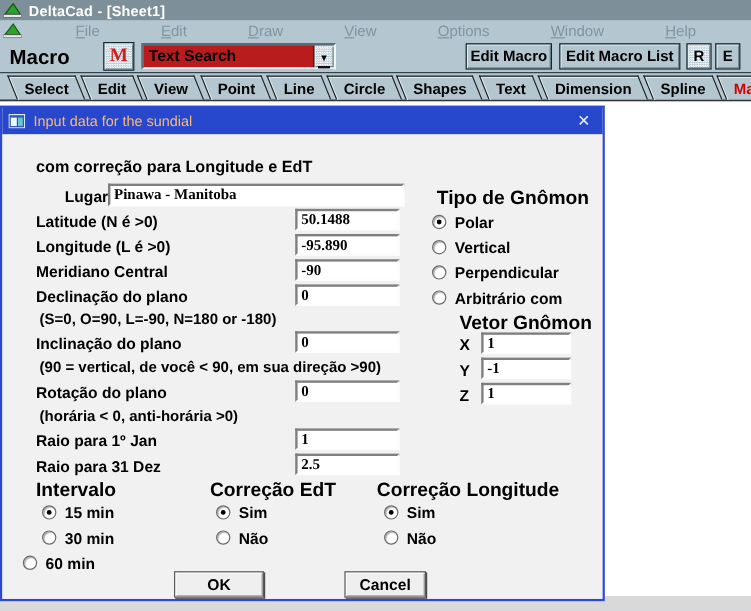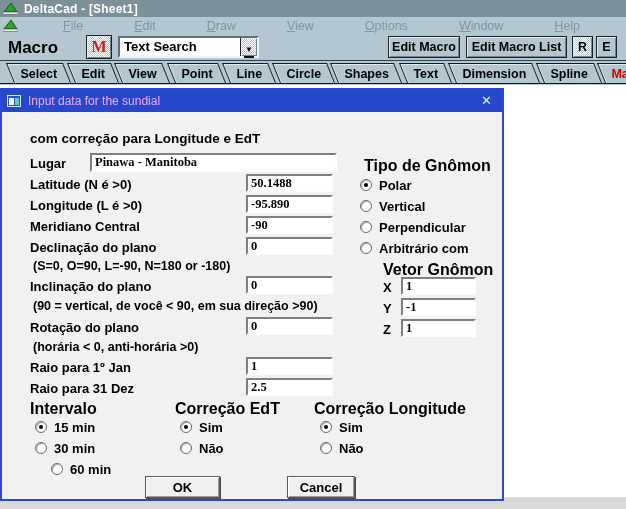--- a/index.html
+++ b/index.html
@@ -17,21 +17,21 @@
   .menu-item::first-letter { text-decoration:underline; }
   .menubar .logo { margin-right:9px; }
 
   
   .toolbar { position:absolute; top:34px; left:0; right:0; height:26px; background:#b4c7d1; }
   .macro-label { position:absolute; left:8px; top:4px; font-size:17px; font-weight:bold; color:#000; }
   .raised { background:#b4c7d1; border:1px solid #15232b; box-shadow:inset 1px 1px 0 #e2edf2, inset -1px -1px 0 #72858f; }
   .dither { background:repeating-conic-gradient(#ffffff 0% 25%, #b7cad4 0% 50%); background-size:2px 2px; }
   .m-btn { position:absolute; left:86px; top:1px; width:26px; height:24px; text-align:center;
            font-family:"Liberation Serif", serif; font-weight:bold; font-size:16px; color:#cc1f1f; line-height:21px; cursor:pointer; }
-  .combo { position:absolute; left:118px; top:2px; width:141px; height:22px; background:#ffffff;
+  .combo { position:absolute; left:118px; top:2px; width:162px; height:22px; background:#b91c1c;
            border:2px solid; border-color:#5f6f78 #eef4f7 #eef4f7 #5f6f78; }
   .combo-text { position:absolute; left:4px; top:1px; font-size:13px; font-weight:bold; color:#000; }
   .combo-btn { position:absolute; right:0; top:0; width:17px; height:18px; border-left:1px solid #15232b;
                box-shadow:inset 1px 1px 0 #e2edf2, inset -1px -1px 0 #72858f; text-align:center; cursor:pointer; }
   .combo-btn .arr { display:inline-block; font-size:8px; line-height:10px; margin-top:2px; border-bottom:2px solid #111; padding:0 1px 1px 1px; }
   .tb-btn { position:absolute; top:2px; height:22px; font-weight:bold; font-size:12.5px; color:#000;
             display:flex; align-items:center; justify-content:center; cursor:pointer; }
 
   
   .tabrow { position:absolute; top:60px; left:0; right:0; height:24px; background:#b4c7d1;
@@ -42,21 +42,21 @@
   .tab span { transform:skewX(-22deg); font-weight:bold; font-size:12.5px; color:#000; white-space:nowrap; }
   .tab.active span { color:#d40000; }
 
   
   .canvas { position:absolute; top:85px; left:0; right:0; height:412px; background:#ffffff; }
   .strip { position:absolute; top:497px; left:0; right:0; height:12px; background:#d9d9d9; }
 
   
   .dialog { position:absolute; left:0; top:88px; width:504px; height:413px; border:2px solid #2d49cf; background:#f1f1f1; }
   .dlg-titlebar { position:absolute; top:0; left:0; right:0; height:22px; background:#2747cd; display:flex; align-items:center; }
-  .dlg-title { color:#f0abfc; font-size:12px; margin-left:7px;text-align:center; }
+  .dlg-title { color:#fdba74; font-size:12px; margin-left:7px;text-align:center; }
   .dlg-close { position:absolute; right:10px; top:3px; color:#dff2f2; font-size:13px; cursor:pointer; }
   .dlg-icon { margin-left:5px; line-height:0; }
   .dlg-body { position:absolute; top:22px; left:0; right:0; bottom:0; background:#f1f1f1; }
 
   .h1 { position:absolute; left:28px; top:3px; font-size:14px; font-weight:bold; color:#000; white-space:nowrap; }
   .h2 { position:absolute; left:28px; top:19px; font-size:13.5px; font-weight:bold; color:#000; }
   .lbl { position:absolute; left:28px; font-size:13px; font-weight:bold; color:#000; white-space:nowrap; }
   .note { position:absolute; left:31px; font-size:12.5px; font-weight:bold; color:#000; white-space:nowrap; }
   .inp { position:absolute; height:18px; background:#fff; border:2px solid; border-color:#7f7f7f #fdfdfd #fdfdfd #7f7f7f;
          font-family:Liberation Serif, serif; font-size:12.5px; font-weight:bold; color:#000; padding:0 0 0 3px; }
@@ -165,21 +165,21 @@
             <rect x="8" y="3" width="4" height="7" fill="#63c8cf"></rect>
           </svg>
       </span>
       <span class="dlg-title">Input data for the sundial</span>
       <span class="dlg-close">✕</span>
     </div>
     <div class="dlg-body">
 
       <div class="h2">com correção para Longitude e EdT</div>
 
-      <div class="lbl" style="top:44px;">Lugar</div>
+      <div class="lbl" style="top:44px;margin-left:24px;">Lugar</div>
       <input class="inp" style="left: 88px; top: 41px; width: 247px; height: 19px;" value="Pinawa - Manitoba">
 
       <div class="lbl" style="top:65px;">Latitude (N é &gt;0)</div>
       <input class="inp left" style="top: 62px;" value="50.1488">
 
       <div class="lbl" style="top:86px;">Longitude (L é &gt;0)</div>
       <input class="inp left" style="top: 83px;" value="-95.890">
 
       <div class="lbl" style="top:107px;">Meridiano Central</div>
       <input class="inp left" style="top: 104px;" value="-90">
@@ -229,21 +229,21 @@
 
       <div class="ghead" style="left:28px;top:288px;">Intervalo</div>
       <div class="opt" style="left:33px;top:308px;">
         <span class="radio checked"></span>
         <span class="olabel">15 min</span>
       </div>
       <div class="opt" style="left:33px;top:329px;">
         <span class="radio"></span>
         <span class="olabel">30 min</span>
       </div>
-      <div class="opt" style="left:49px;top:350px;">
+      <div class="opt" style="left:17px;top:350px;">
         <span class="radio"></span>
         <span class="olabel">60 min</span>
       </div>
 
       <div class="ghead" style="left:173px;top:288px;">Correção EdT</div>
       <div class="opt" style="left:178px;top:308px;">
         <span class="radio checked"></span>
         <span class="olabel">Sim</span>
       </div>
       <div class="opt" style="left:178px;top:329px;">

